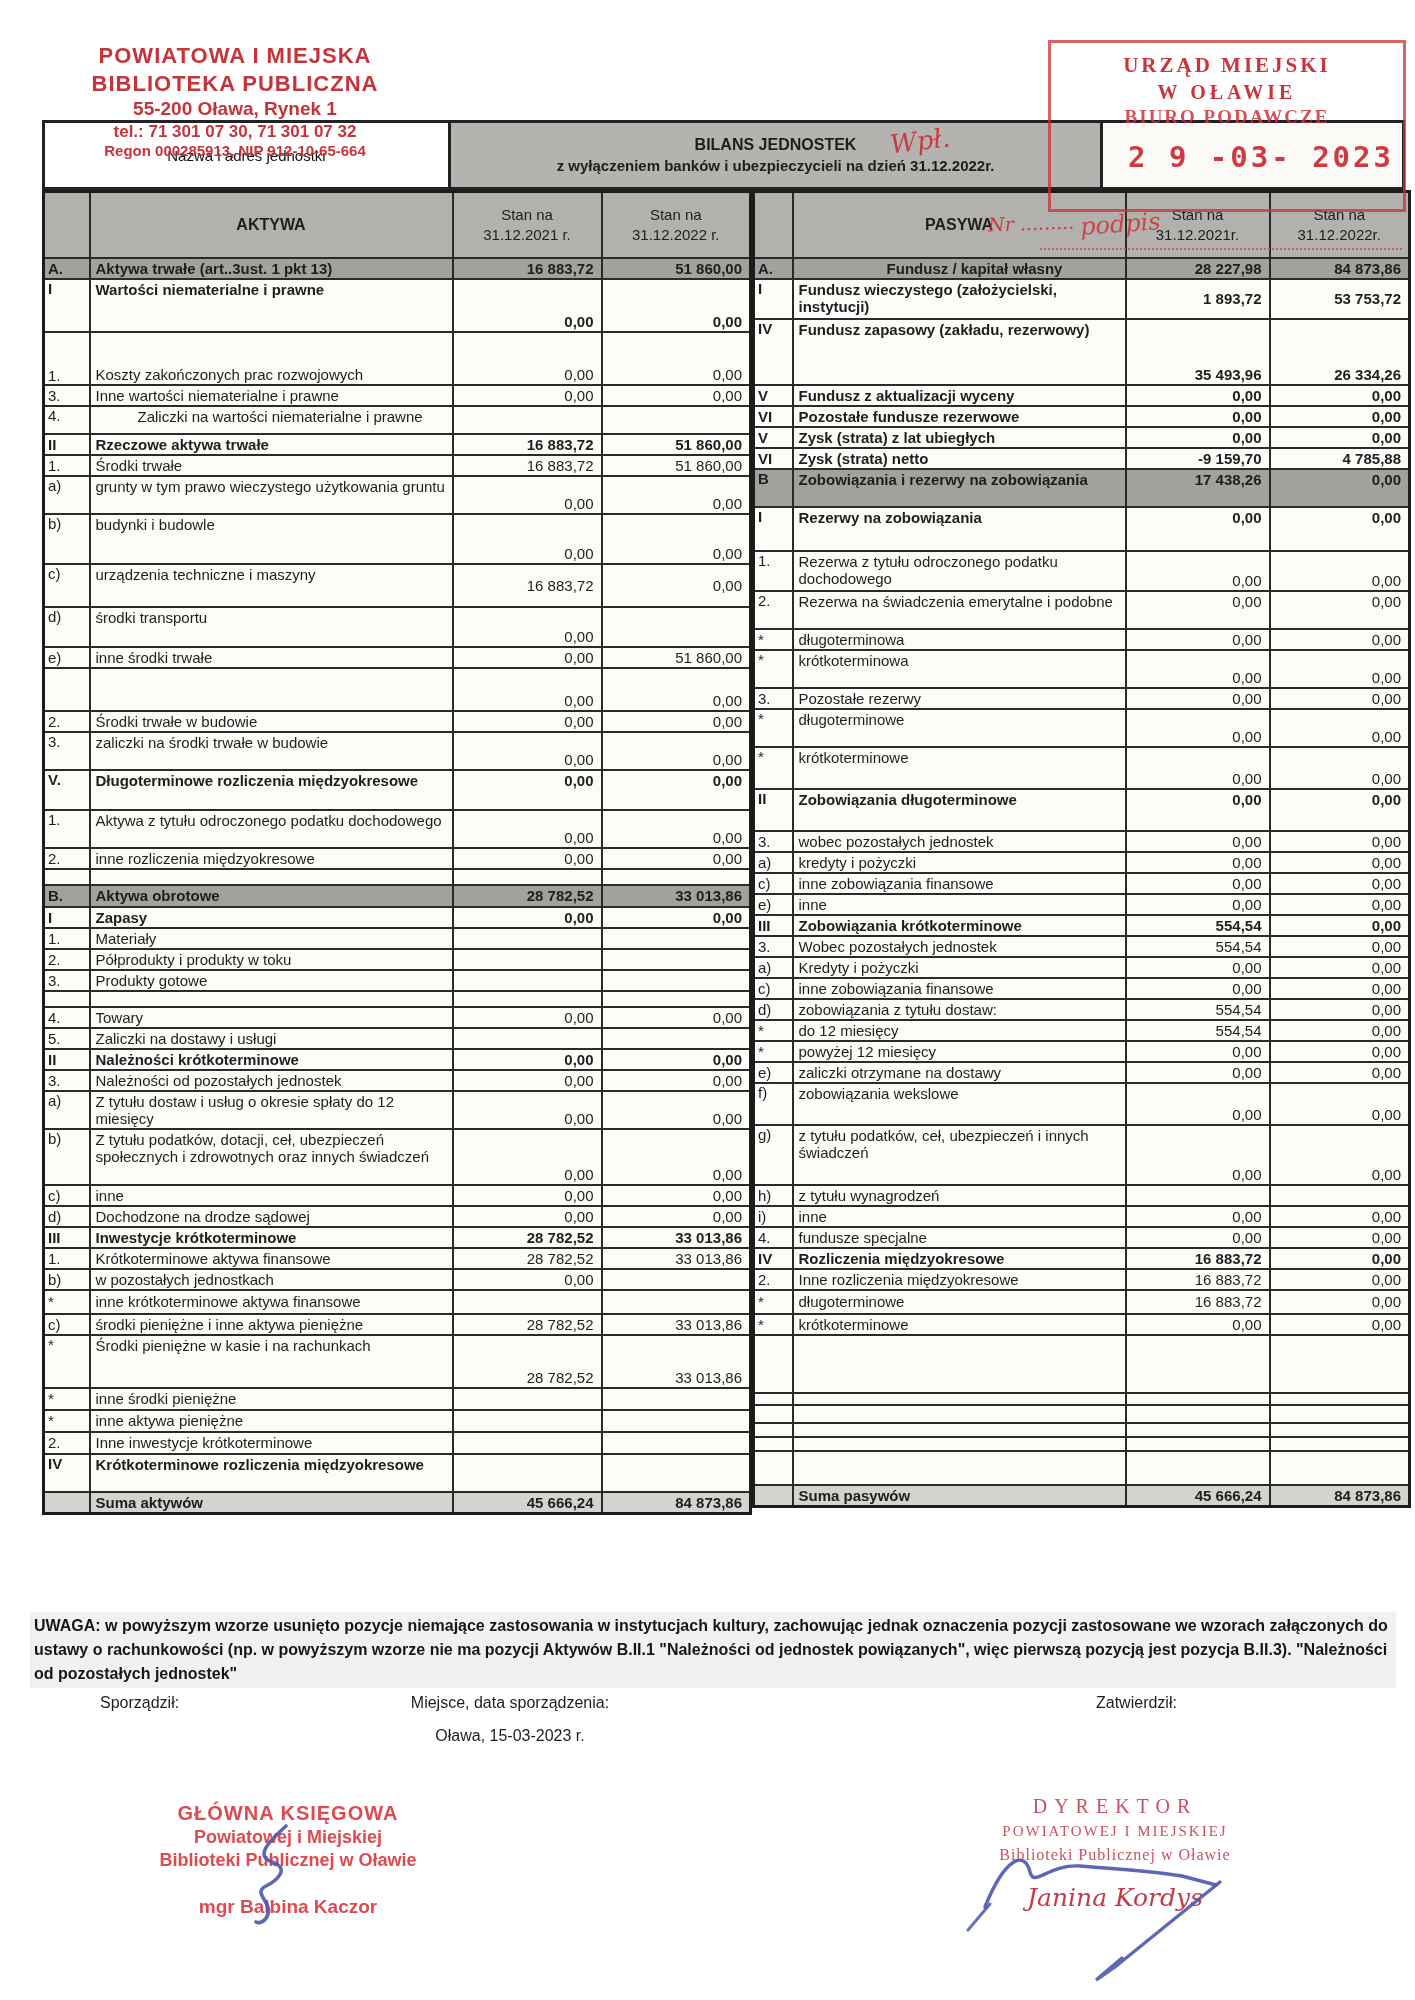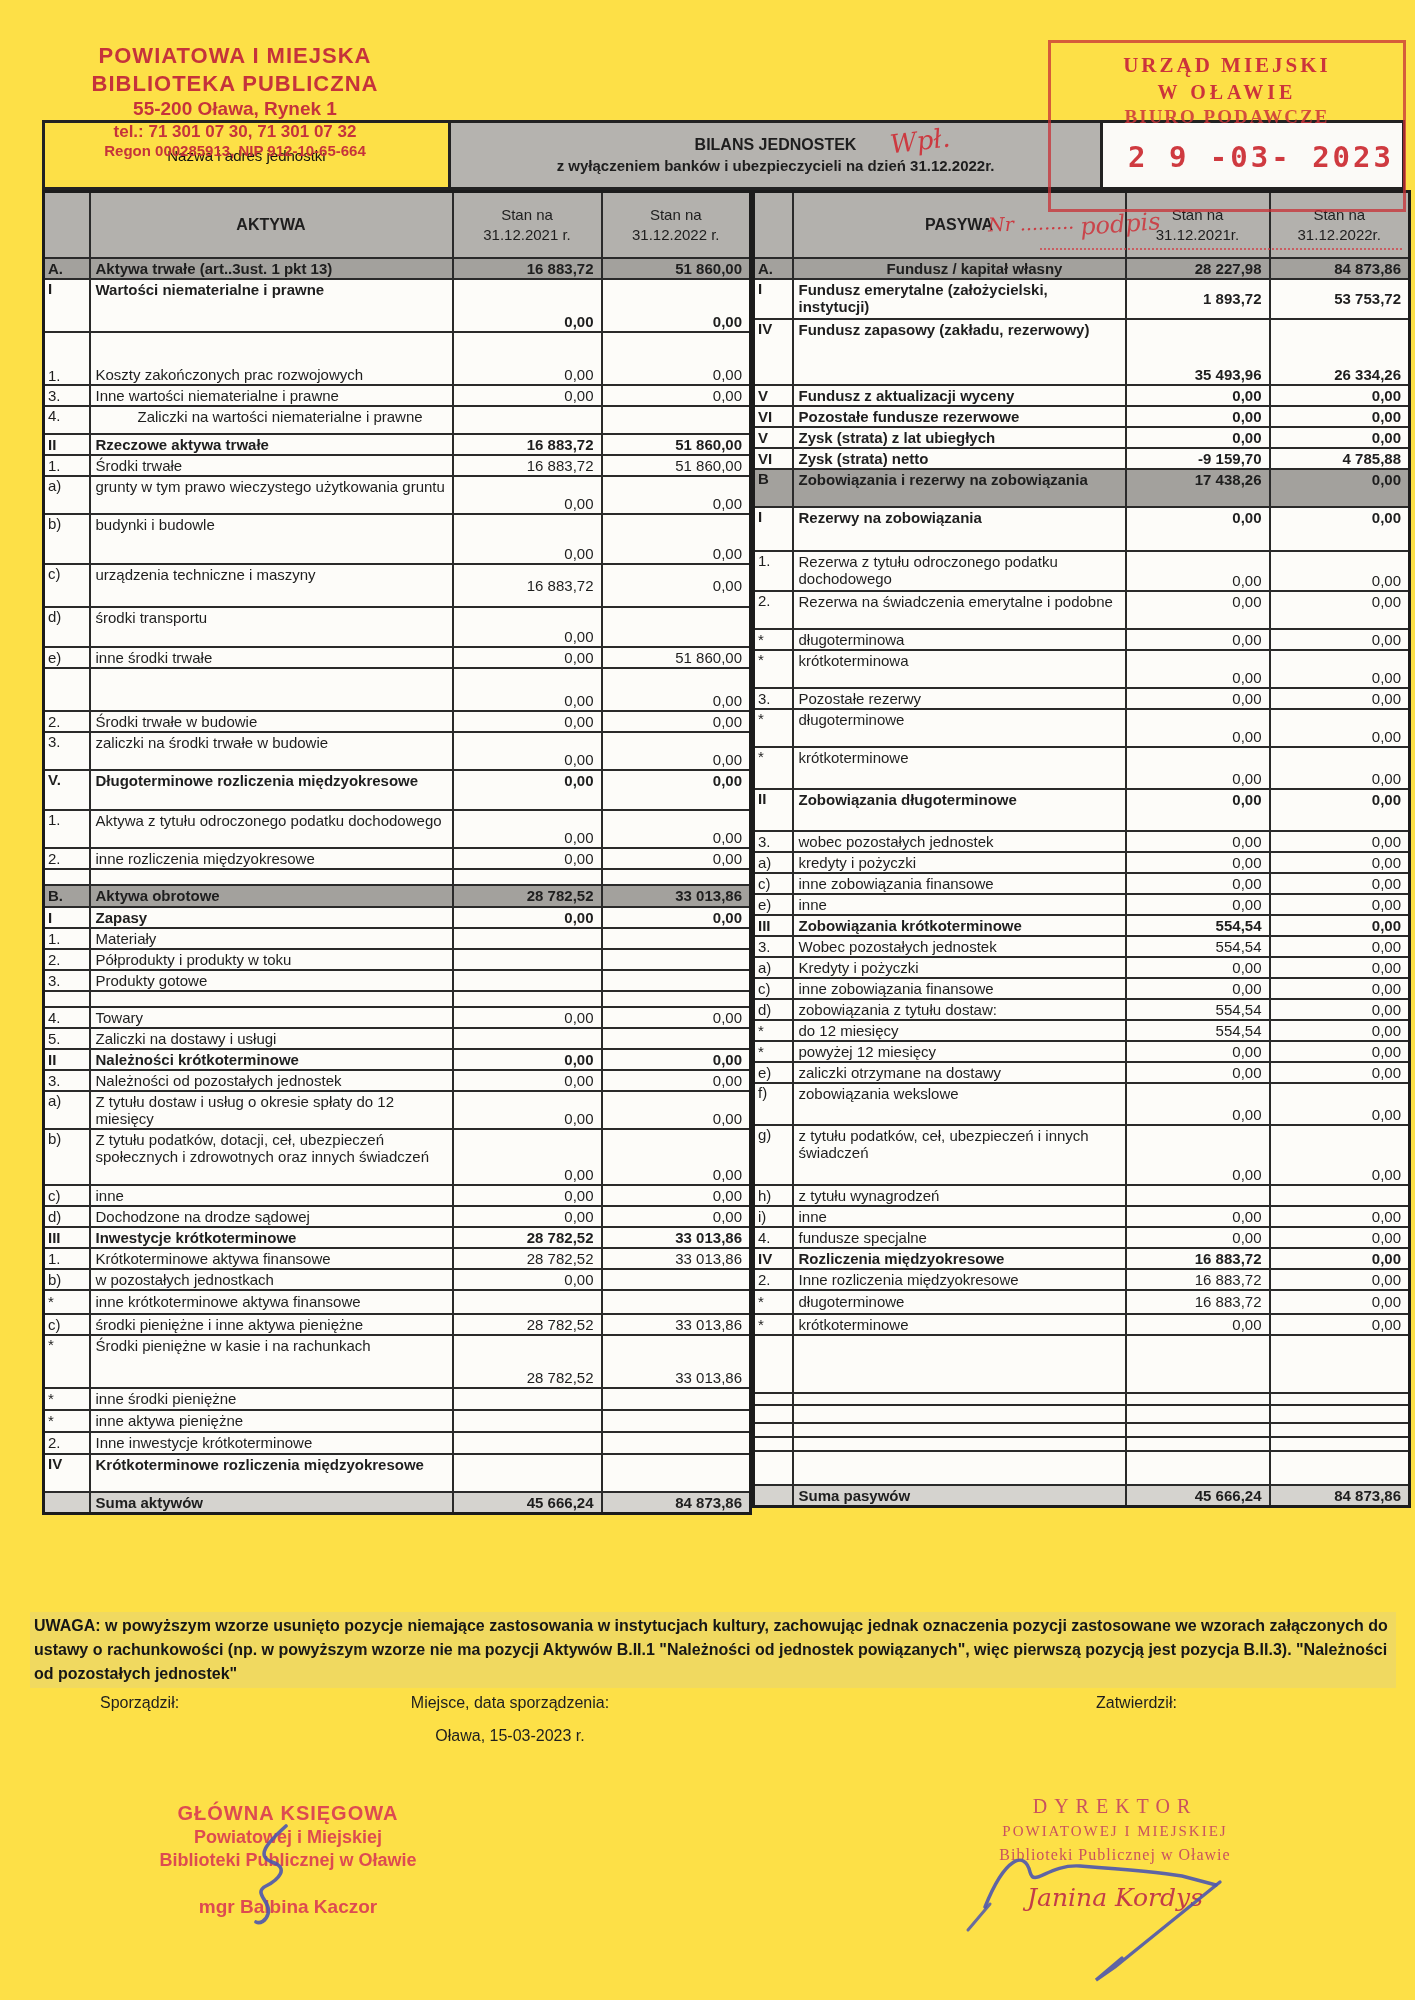--- a/index.html
+++ b/index.html
@@ -1,19 +1,19 @@
 <!DOCTYPE html>
 <html lang="pl"><head>
 <meta charset="utf-8">
 <style>
   html,body{margin:0;padding:0;}
   body{background:#d8d7d3;}
   .page{
     position:relative;width:1415px;height:2000px;margin:0 auto;
-    background:#fde047;font-family:"Liberation Sans",sans-serif;color:#1e1e1e;
+    background:#ffffff;font-family:"Liberation Sans",sans-serif;color:#1e1e1e;
     overflow:hidden;
   }
   
   .hdr-box{position:absolute;top:120px;height:70px;border:3px solid #222;box-sizing:border-box;z-index:2;}
   .nazwa-box{left:42px;width:409px;background:transparent;display:flex;align-items:center;justify-content:center;}
   .nazwa-box span{font-size:15px;color:#111;}
   .title-box{left:451px;width:652px;background:#b5b3af;display:flex;flex-direction:column;align-items:center;justify-content:center;border-left:none;}
   .title-box .t1{font-weight:bold;font-size:16px;}
   .title-box .t2{font-weight:bold;font-size:15px;margin-top:3px;}
   .date-box{left:1103px;width:302px;background:#fbfaf7;border-left:none;}
@@ -404,21 +404,21 @@
         </thead>
         <tbody>
           <tr class="sec" style="height: 21px;">
             <td class="no">A.</td>
             <td class="lbl" style="text-align: center; padding-left: 36px;">Fundusz / kapitał własny</td>
             <td class="val">28 227,98</td>
             <td class="val">84 873,86</td>
           </tr>
           <tr class="b" style="height: 40px;">
             <td class="no" style="vertical-align: top;">I</td>
-            <td class="lbl" style="vertical-align: top;">Fundusz emerytalne (założycielski, instytucji)</td>
+            <td class="lbl" style="vertical-align: top;">Fundusz wieczystego (założycielski, instytucji)</td>
             <td class="val">1 893,72</td>
             <td class="val">53 753,72</td>
           </tr>
           <tr class="b" style="height: 66px;">
             <td class="no" style="vertical-align: top;">IV</td>
             <td class="lbl" style="vertical-align: top;">Fundusz zapasowy (zakładu, rezerwowy)</td>
             <td class="val" style="vertical-align: bottom;">35 493,96</td>
             <td class="val" style="vertical-align: bottom;">26 334,26</td>
           </tr>
           <tr class="b" style="height: 21px;">

